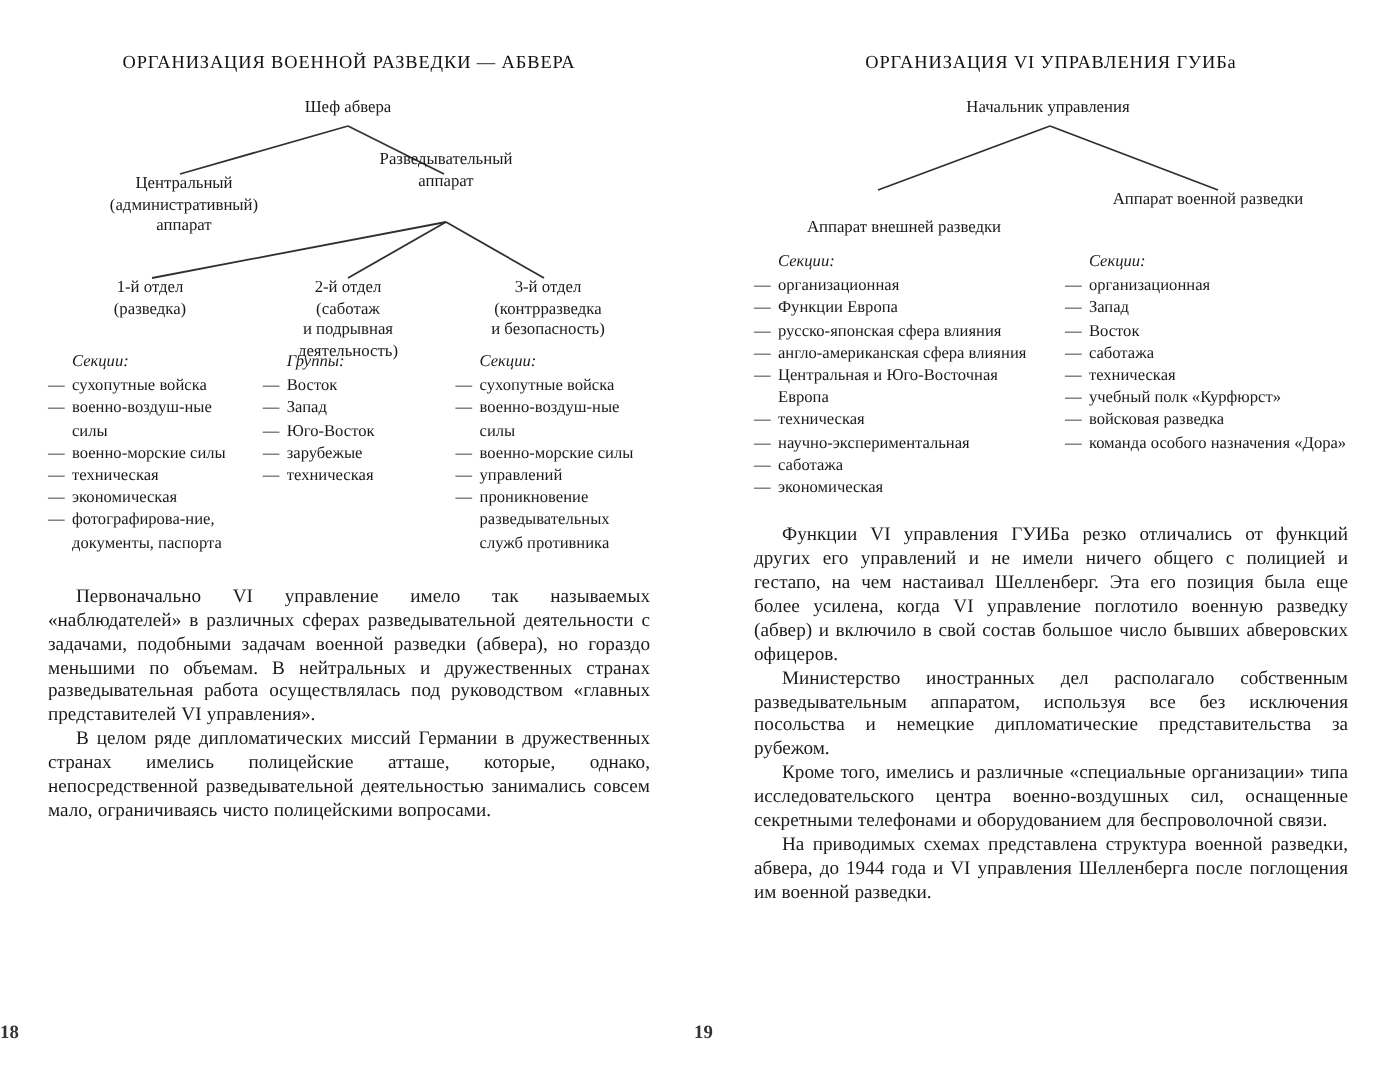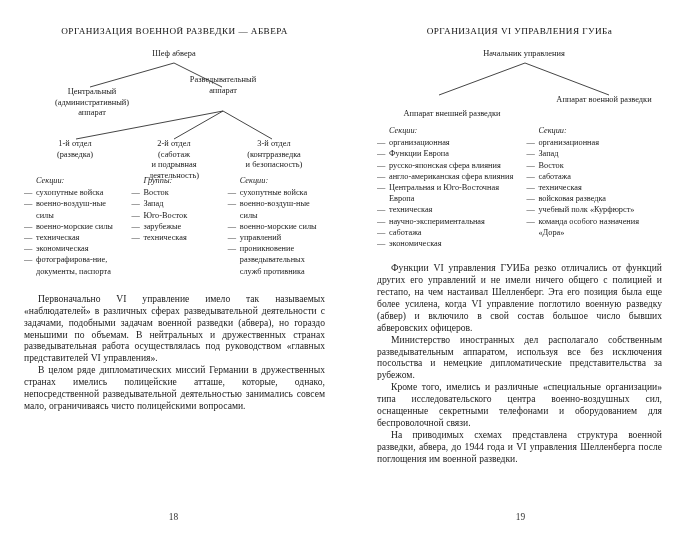--- a/index.html
+++ b/index.html
@@ -21,21 +21,21 @@
     height: 540px;
     display: flex;
   }
   .column {
     position: relative;
     width: 347px;
     height: 540px;
     box-sizing: border-box;
     padding: 26px 22px 0 24px;
   }
-  .col-right { padding-left: 30px; padding-right: 32px; }
+  .col-right { padding-left: 30px; padding-right: 20px; }
 
   .chart-title {
     text-align: center;
     font-size: 9.2px;
     letter-spacing: 0.45px;
     font-weight: 400;
     margin: 0 0 13px 0;
     color: #111;
     white-space: nowrap;
   }
@@ -124,23 +124,23 @@
     text-align: justify;
     text-indent: 14px;
     hyphens: manual;
     word-spacing: 0.2px;
   }
   .page-number {
     position: absolute;
     bottom: 18px;
     left: 0;
     width: 100%;
-    text-align: center;
     font-size: 9.4px;
     color: #333;
+    font-weight: bold;
   }
   .col-right .page-number { }
 </style>
 </head>
 <body>
 
 <div class="page">
 
   <div class="column col-left">
 
@@ -247,22 +247,22 @@
         </ul>
       </div>
       <div class="list-col rc-2">
         <div class="list-head">Секции:</div>
         <ul>
           <li>организационная</li>
           <li>Запад</li>
           <li>Восток</li>
           <li>саботажа</li>
           <li>техническая</li>
+          <li>учебный полк «Курфюрст»</li>
           <li>войсковая разведка</li>
-          <li>учебный полк «Курфюрст»</li>
           <li>команда особого назначения «Дора»</li>
         </ul>
       </div>
     </div>
 
     <div class="body-text" style="margin-top:13px;">
       <p>Функции VI управления ГУИБа резко отличались от функций других его управлений и не имели ничего общего с полицией и гестапо, на чем настаивал Шелленберг. Эта его позиция была еще более усилена, когда VI управление поглотило военную разведку (абвер) и включило в свой состав большое число бывших абверовских офицеров.</p>
       <p>Министерство иностранных дел располагало собственным разведывательным аппаратом, используя все без исключения посольства и немецкие дипломатические представительства за рубежом.</p>
       <p>Кроме того, имелись и различные «специальные организации» типа исследовательского центра военно-воздушных сил, оснащенные секретными телефонами и оборудованием для беспроволочной связи.</p>
       <p>На приводимых схемах представлена структура военной разведки, абвера, до 1944 года и VI управления Шелленберга после поглощения им военной разведки.</p>

